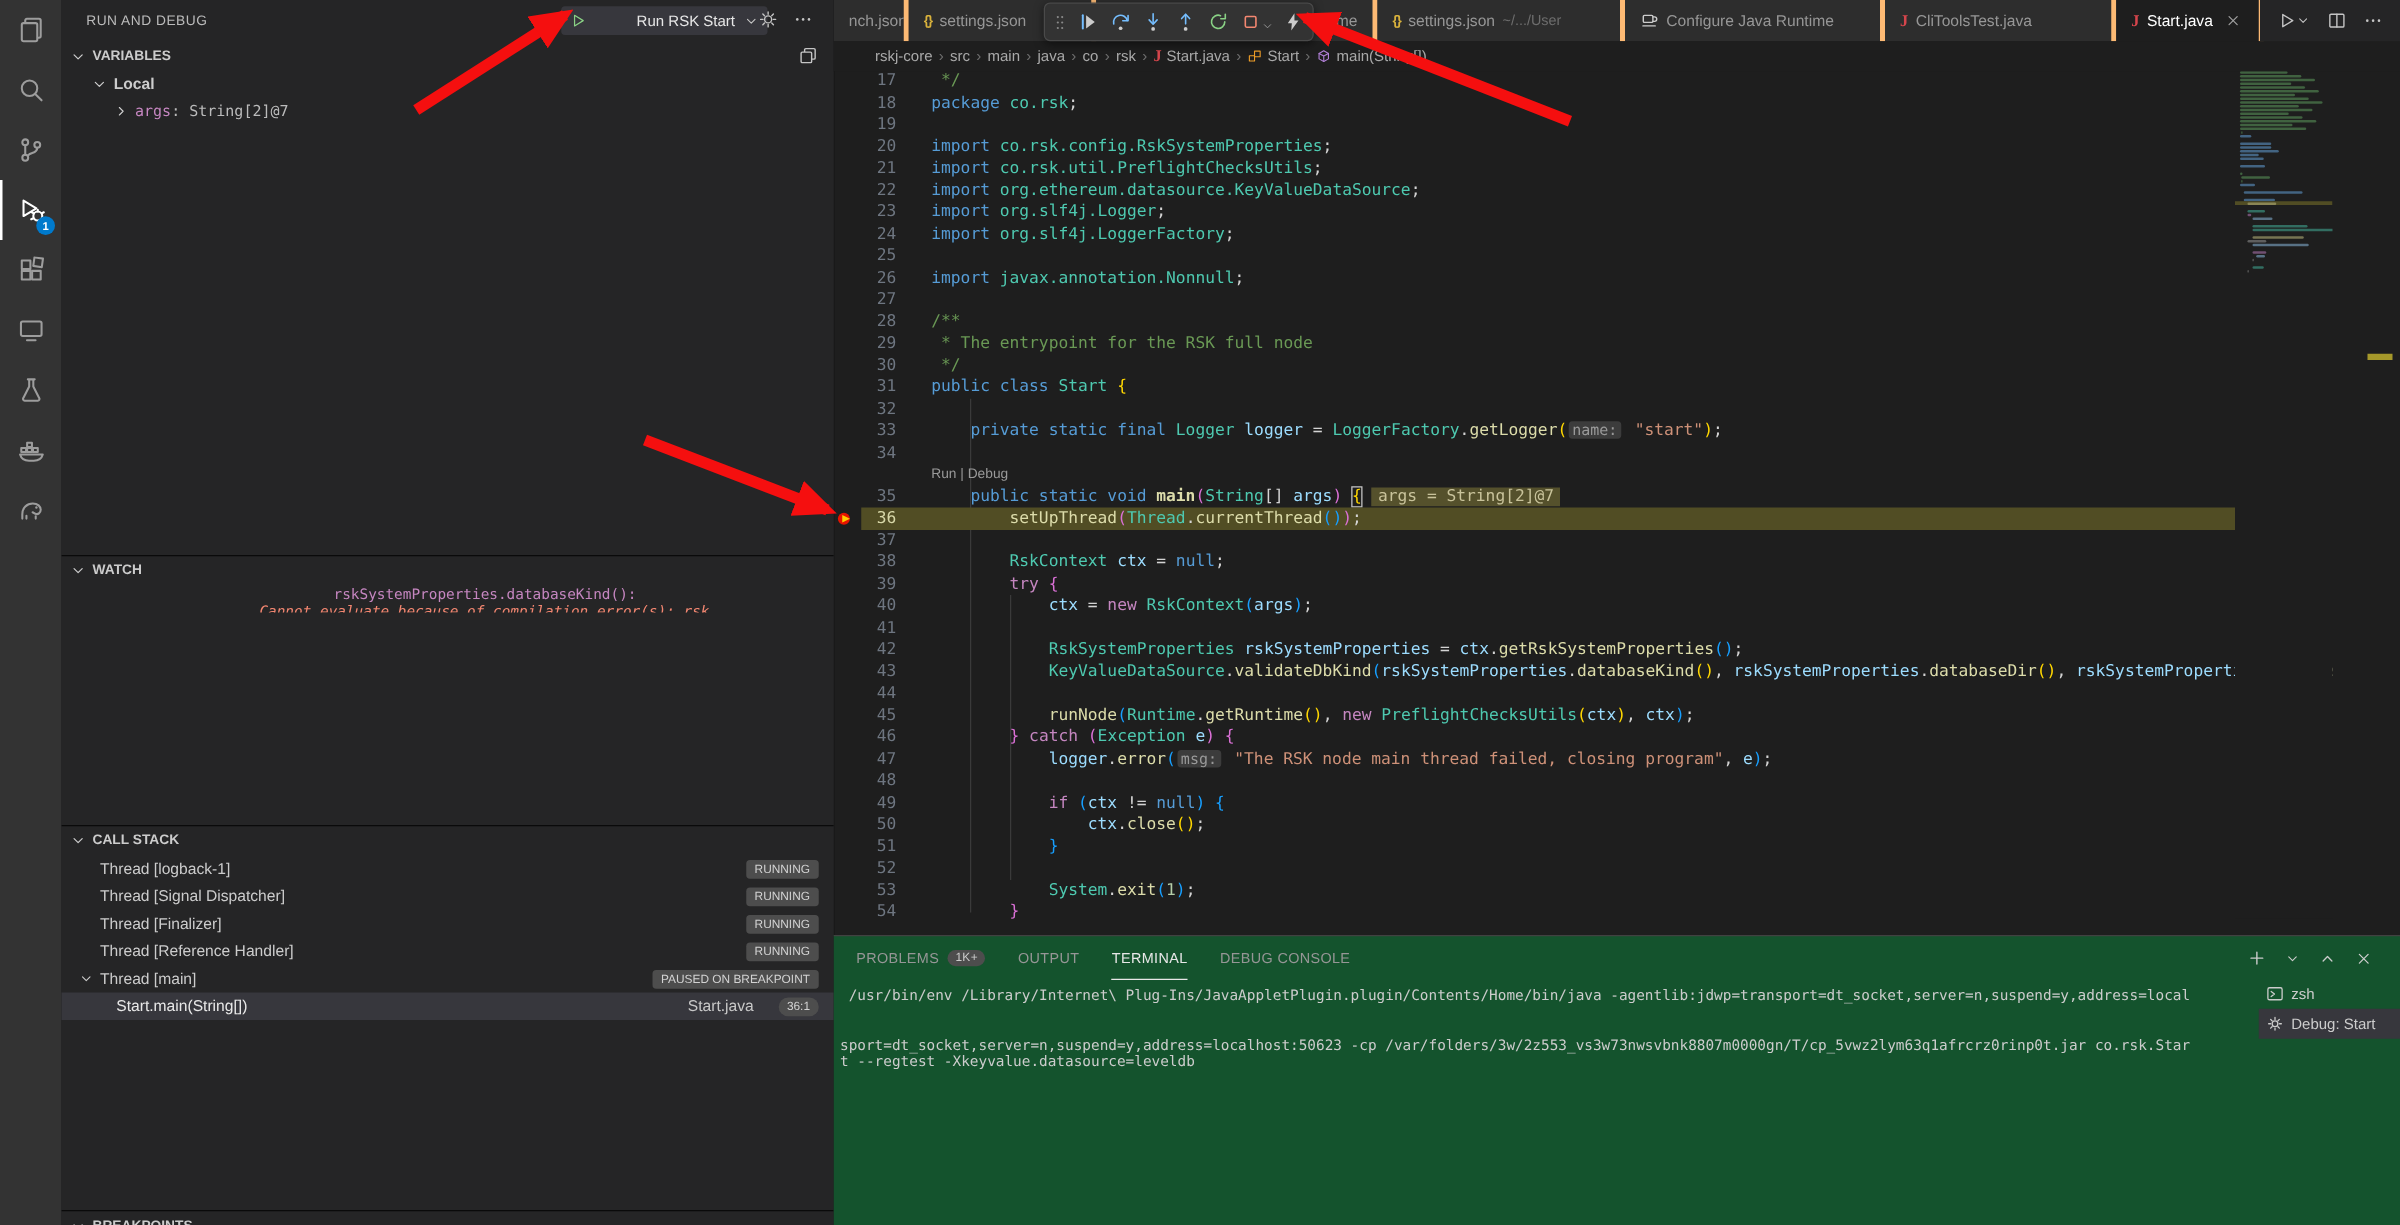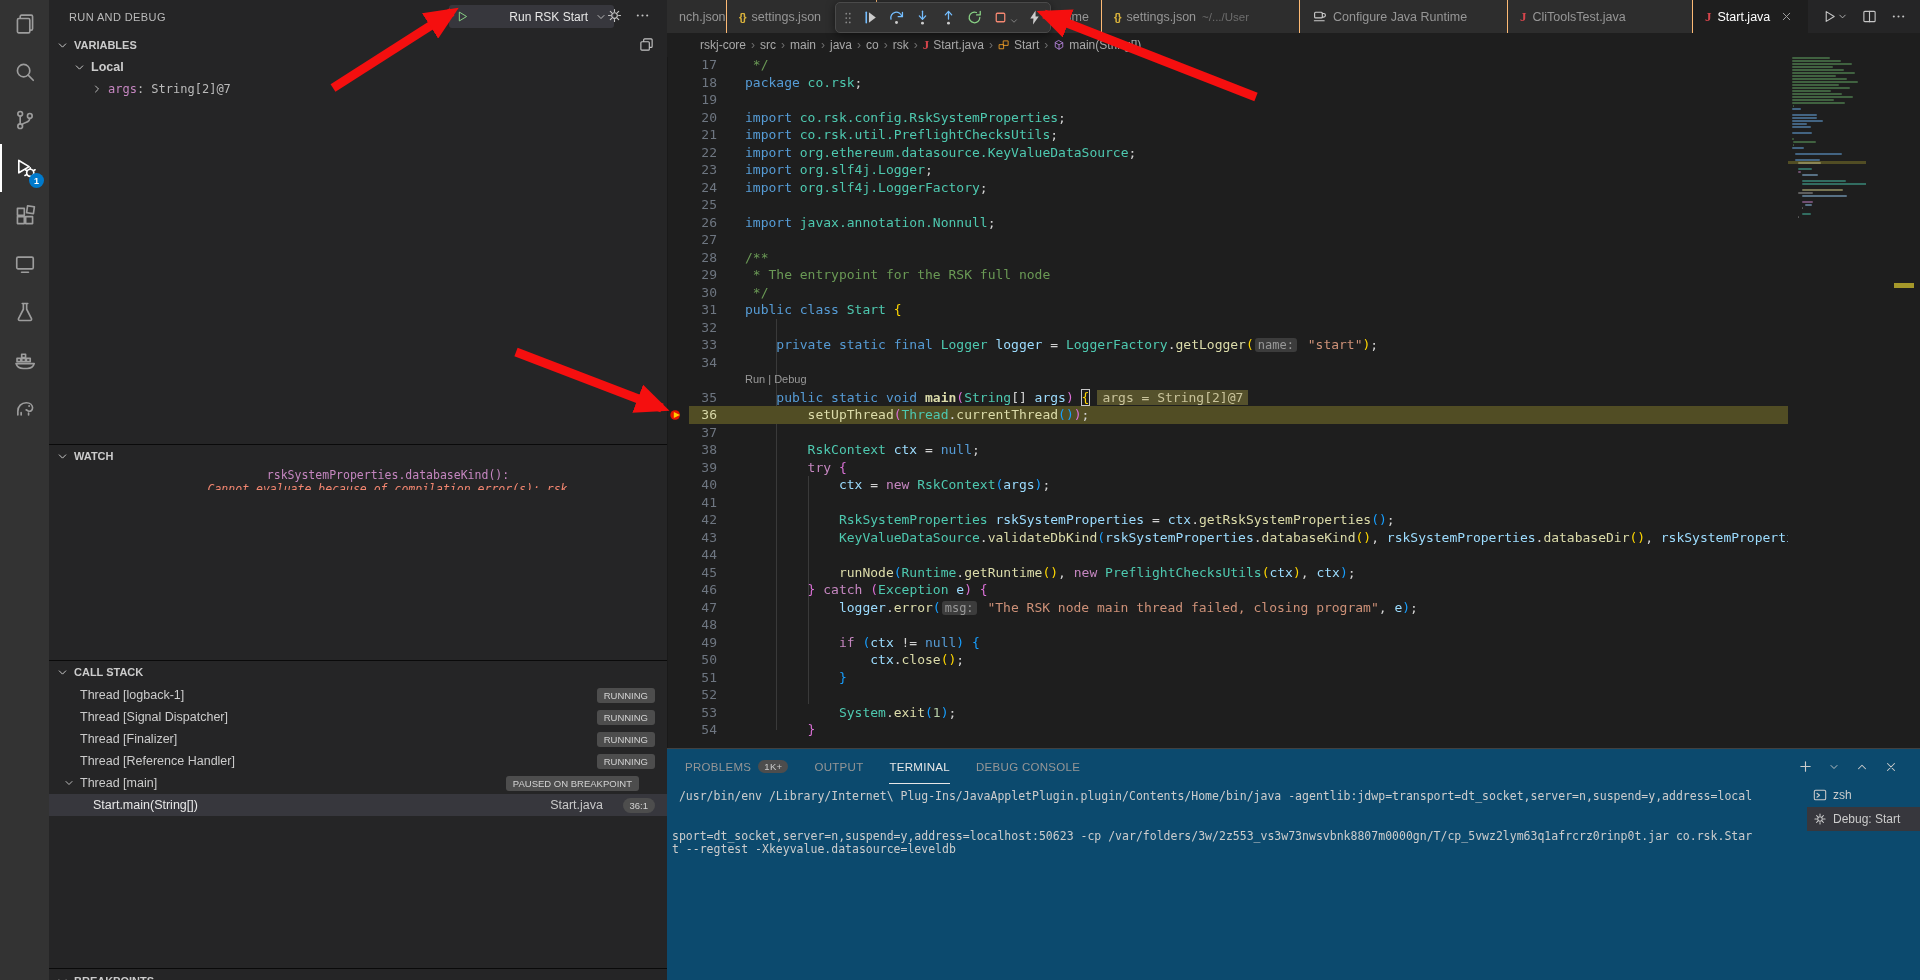--- a/index.html
+++ b/index.html
@@ -22,21 +22,21 @@
   .sec-h{position:absolute;left:0;width:618px;height:22px;display:flex;align-items:center;
          font-size:11px;font-weight:bold;color:#cccccc;cursor:pointer;}
   .sec-h svg{margin:0 5px 0 7px;}
   .sec-div{position:absolute;left:0;width:618px;height:1px;background:#0a0a0a;}
   .tree-row{position:absolute;left:0;width:618px;height:22px;display:flex;align-items:center;font-size:12.5px;color:#cccccc;cursor:pointer;}
   .badge{background:#4d4d4d;color:#d2d2d2;font-size:9.5px;padding:2px 7px;border-radius:3px;white-space:nowrap;}
   .mono{font-family:"DejaVu Sans Mono",monospace;}
   
   .tabbar{position:absolute;left:667px;top:0;right:0;height:33px;background:#252526;display:flex;z-index:8;overflow:hidden;}
   .tab{height:33px;display:flex;align-items:center;gap:6px;padding:0 12px;background:#2d2d2d;color:#969696;
-       font-size:12.5px;border-right:1px solid #fdba74;box-sizing:border-box;cursor:pointer;white-space:nowrap;overflow:hidden;}
+       font-size:12.5px;border-right:4px solid #fdba74;box-sizing:border-box;cursor:pointer;white-space:nowrap;overflow:hidden;}
   .tab.active{background:#1e1e1e;color:#ffffff;}
   .tab .detail{color:#6d6d6d;font-size:11.5px;}
   .tab .close{color:#a0a0a0;margin-left:4px;}
   .jicon{color:#d6454c;font-family:"Liberation Serif",serif;font-weight:bold;font-size:13px;}
   .bicon{color:#d9b23c;font-weight:bold;font-size:11px;letter-spacing:-1px;}
   .tab-actions{position:absolute;right:0;top:0;height:33px;display:flex;align-items:center;gap:14px;padding:0 14px;background:#252526;color:#c5c5c5;z-index:9;}
   .crumbs{position:absolute;left:667px;top:33px;right:0;height:24px;background:#1e1e1e;display:flex;align-items:center;
           font-size:12px;color:#a9a9a9;z-index:7;padding-left:33px;white-space:nowrap;}
   .crumb{display:flex;align-items:center;gap:4px;cursor:pointer;}
   .crumb-sep{color:#6e6e6e;margin:0 5px;font-size:12px;}
@@ -60,21 +60,21 @@
   .tk-br1{color:#ffd700}.tk-br2{color:#da70d6}.tk-br3{color:#179fff}
   .tk-inlay{background:#3c3c3c;color:#999999;border-radius:3px;padding:0 3px;margin:0 3px 0 1px;font-size:12px;}
   .tk-cursorBrace{color:#ffd700;outline:1px solid #c8c8c8;}
   .chip{background:#55512c;color:#c9c39b;padding:0 5px;margin-left:8px;}
   .lens{color:#999999;font-size:11px;font-family:"Liberation Sans",sans-serif;cursor:pointer;}
   
   .minimap{position:absolute;left:1788px;top:35px;width:78px;height:700px;background:#1e1e1e;z-index:5;cursor:pointer;}
   .mm-row{position:absolute;height:2px;border-radius:1px;opacity:.6;}
   .ruler{position:absolute;left:1866px;top:33px;width:54px;height:715px;background:#1e1e1e;z-index:5;}
   
-  .panel{position:absolute;left:667px;top:748px;right:0;bottom:0;background:#0c4a6e;border-top:1px solid #414141;z-index:6;text-align:right;}
+  .panel{position:absolute;left:667px;top:748px;right:0;bottom:0;background:#14532d;border-top:1px solid #414141;z-index:6;text-align:right;}
   .ptabs{position:absolute;left:18px;top:0;height:35px;display:flex;align-items:center;gap:26px;}
   .ptab{font-size:11.5px;letter-spacing:.3px;color:#969696;display:flex;align-items:center;gap:7px;height:35px;cursor:pointer;}
   .ptab.active{color:#e7e7e7;box-shadow:inset 0 -1px 0 #e7e7e7;}
   .pbadge{background:#4d4d4d;color:#cccccc;border-radius:9px;padding:1px 6px;font-size:9.5px;}
   .pactions{position:absolute;right:22px;top:0;height:35px;display:flex;align-items:center;gap:15px;color:#cccccc;}
   .term{position:absolute;left:5px;top:40px;width:1128px;height:190px;overflow:hidden;}
   .tline{position:absolute;left:0;white-space:pre;font-family:"DejaVu Sans Mono",monospace;font-size:11.5px;color:#cccccc;}
   .sessions{position:absolute;left:1140px;top:34px;width:113px;}
   .sess{height:24px;display:flex;align-items:center;gap:6px;font-size:12px;color:#cccccc;padding-left:6px;cursor:pointer;}
   .sess.active{background:#37373d;}
@@ -276,21 +276,21 @@
           <span>Thread [Reference Handler]</span>
           <span class="badge" style="position:absolute;right:12px;">RUNNING</span>
         </div>
         <div class="tree-row" style="top: 772px;">
           <span style="display:flex;margin:0 5px 0 14px;">
             <svg width="12" height="12" viewBox="0 0 16 16" fill="none" stroke="currentColor" stroke-width="1.2" stroke-linecap="round" stroke-linejoin="round">
               <path d="M4 6 L8 10 L12 6"></path>
             </svg>
           </span>
           <span>Thread [main]</span>
-          <span class="badge" style="position:absolute;right:28px;text-align:right;">PAUSED ON BREAKPOINT</span>
+          <span class="badge" style="position:absolute;right:12px;text-align:right;">PAUSED ON BREAKPOINT</span>
         </div>
         <div class="tree-row" style="top: 794px; background: rgb(55, 55, 61);">
           <span style="width:44px;display:inline-block;"></span>
           <span style="color:#e8e8e8;">Start.main(String[])</span>
           <span style="position:absolute;right:64px;color:#c8c8c8;">Start.java</span>
           <span class="badge" style="position:absolute;right:12px;border-radius:8px;">36:1</span>
         </div>
       </div>
 
     <div class="sec-div" style="top:968px;"></div>

